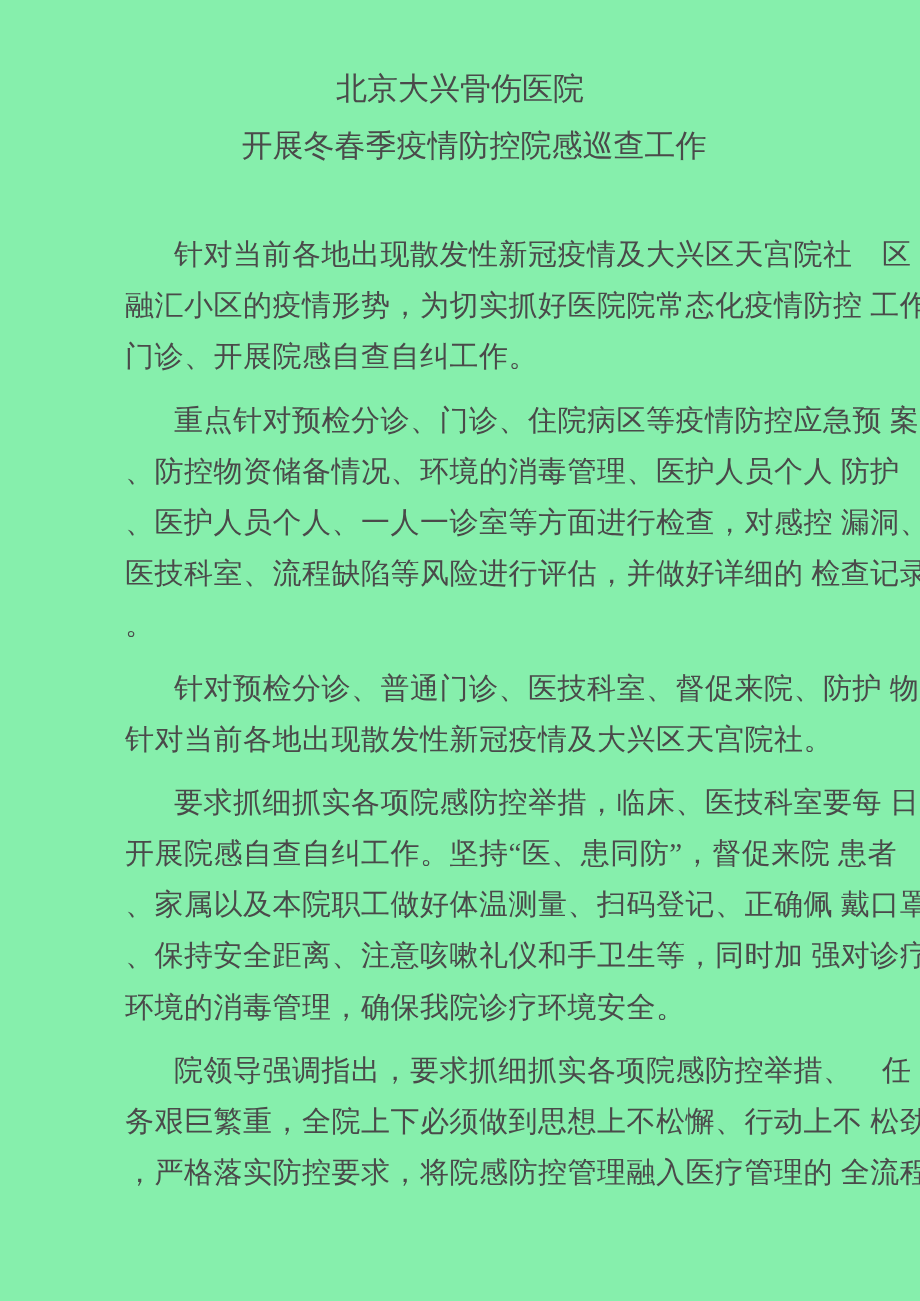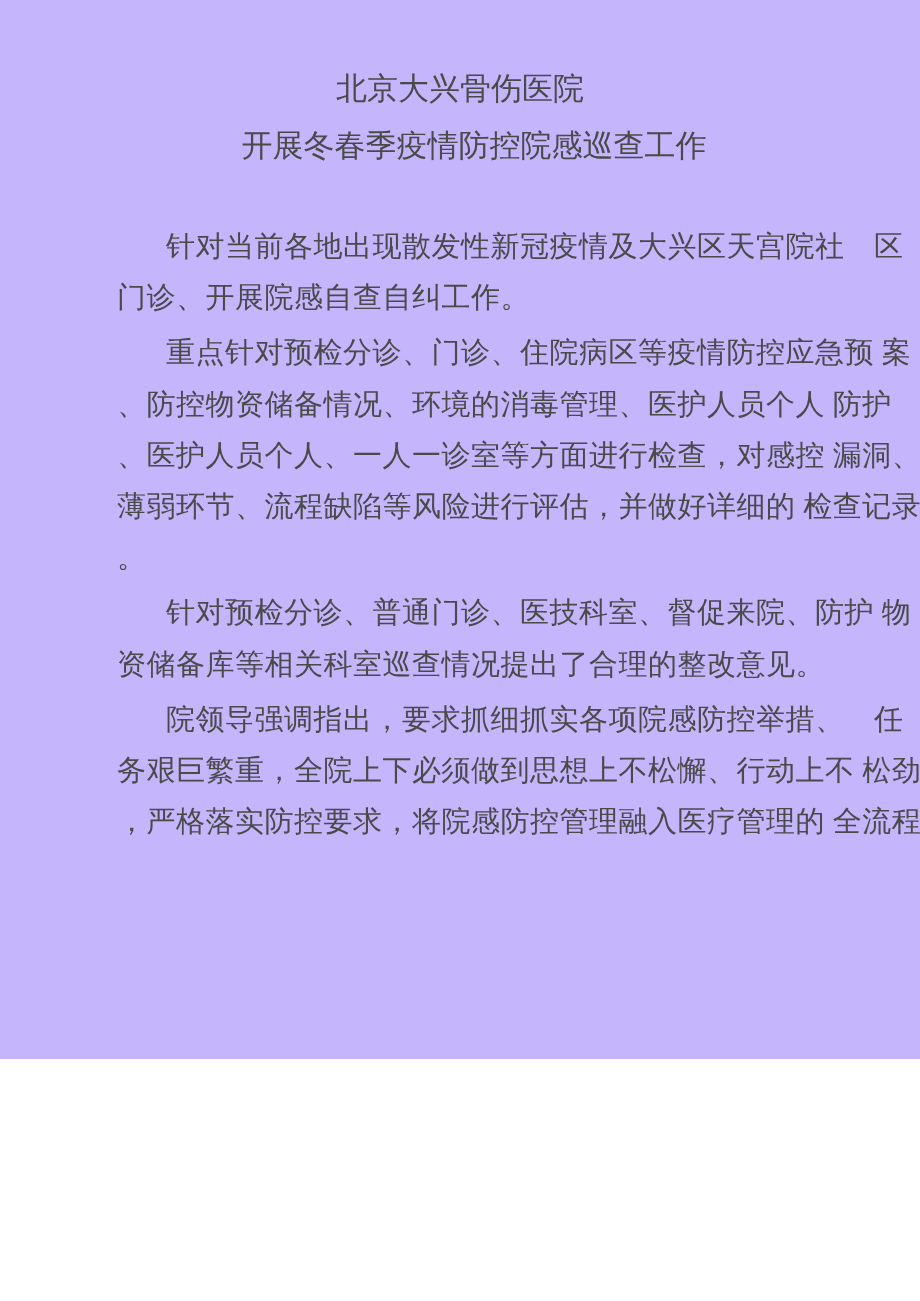--- a/index.html
+++ b/index.html
@@ -3,22 +3,22 @@
 <meta charset="utf-8">
 <style>
   html, body {
     margin: 0;
     padding: 0;
     background: #ffffff;
   }
   .page {
     position: relative;
     width: 920px;
-    height: 1059px;
-    background: #c4b5fd;
+    height: 1301px;
+    background: #86efac;
     overflow: hidden;
     font-family: "Liberation Serif", "DejaVu Serif", serif;
     color: #4a4a4a;
   }
   .doc-title {
     position: absolute;
     left: 0;
     right: 0;
     text-align: center;
     font-size: 31px;
@@ -28,21 +28,21 @@
   }
   .doc-title.t1 { top: 70px; }
   .doc-title.t2 { top: 127px; margin-left: 28px; }
   .doc-body {
     position: absolute;
     top: 217px;
     left: 113px;
     width: 770px;
     font-size: 29px;
   }
-  .para { margin: 4px; padding: 0; }
+  .para { margin: 12px; padding: 0; }
   .line {
     display: block;
     height: 51.2px;
     line-height: 51.2px;
     white-space: pre;
     letter-spacing: 0.5px;
   }
   .line.indent { padding-left: 49px; }
 </style>
 </head>
@@ -50,36 +50,44 @@
 
 <div class="page">
 
   <div class="doc-title t1">北京大兴骨伤医院</div>
   <div class="doc-title t2">开展冬春季疫情防控院感巡查工作</div>
 
   <div class="doc-body">
 
     <div class="para">
       <span class="line indent">针对当前各地出现散发性新冠疫情及大兴区天宫院社　区</span>
+      <span class="line">融汇小区的疫情形势，为切实抓好医院院常态化疫情防控 工作</span>
       <span class="line">门诊、开展院感自查自纠工作。</span>
     </div>
 
     <div class="para">
       <span class="line indent">重点针对预检分诊、门诊、住院病区等疫情防控应急预 案</span>
       <span class="line">、防控物资储备情况、环境的消毒管理、医护人员个人 防护</span>
       <span class="line">、医护人员个人、一人一诊室等方面进行检查，对感控 漏洞、</span>
-      <span class="line">薄弱环节、流程缺陷等风险进行评估，并做好详细的 检查记录</span>
+      <span class="line">医技科室、流程缺陷等风险进行评估，并做好详细的 检查记录</span>
       <span class="line">。</span>
     </div>
 
     <div class="para">
       <span class="line indent">针对预检分诊、普通门诊、医技科室、督促来院、防护 物</span>
-      <span class="line">资储备库等相关科室巡查情况提出了合理的整改意见。</span>
+      <span class="line">针对当前各地出现散发性新冠疫情及大兴区天宫院社。</span>
     </div>
 
+    <div class="para">
+      <span class="line indent">要求抓细抓实各项院感防控举措，临床、医技科室要每 日</span>
+      <span class="line">开展院感自查自纠工作。坚持“医、患同防”，督促来院 患者</span>
+      <span class="line">、家属以及本院职工做好体温测量、扫码登记、正确佩 戴口罩</span>
+      <span class="line">、保持安全距离、注意咳嗽礼仪和手卫生等，同时加 强对诊疗</span>
+      <span class="line">环境的消毒管理，确保我院诊疗环境安全。</span>
+    </div>
 
     <div class="para">
       <span class="line indent">院领导强调指出，要求抓细抓实各项院感防控举措、　任</span>
       <span class="line">务艰巨繁重，全院上下必须做到思想上不松懈、行动上不 松劲</span>
       <span class="line">，严格落实防控要求，将院感防控管理融入医疗管理的 全流程</span>
     </div>
 
   </div>
 </div>
 

